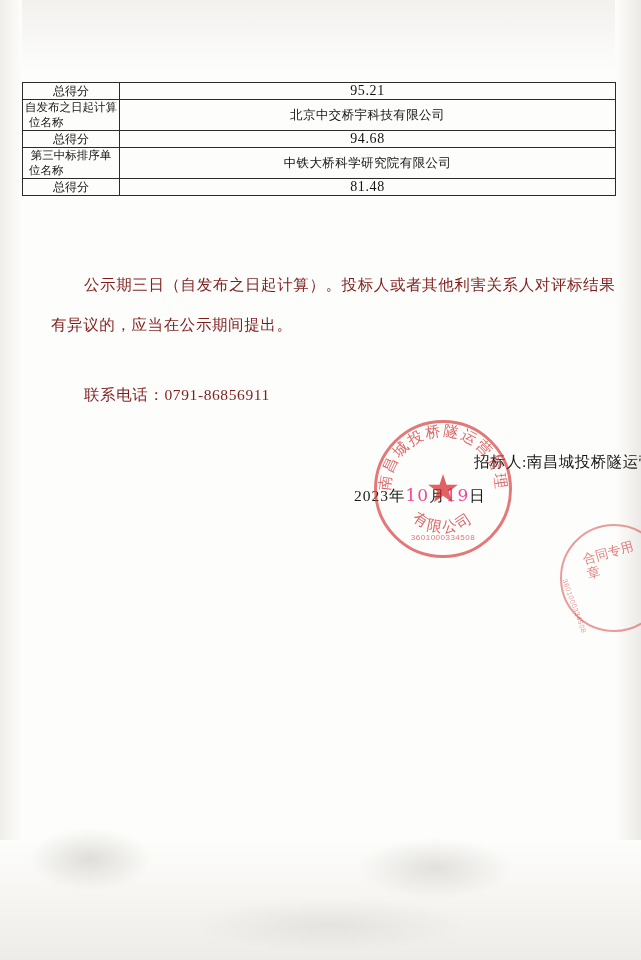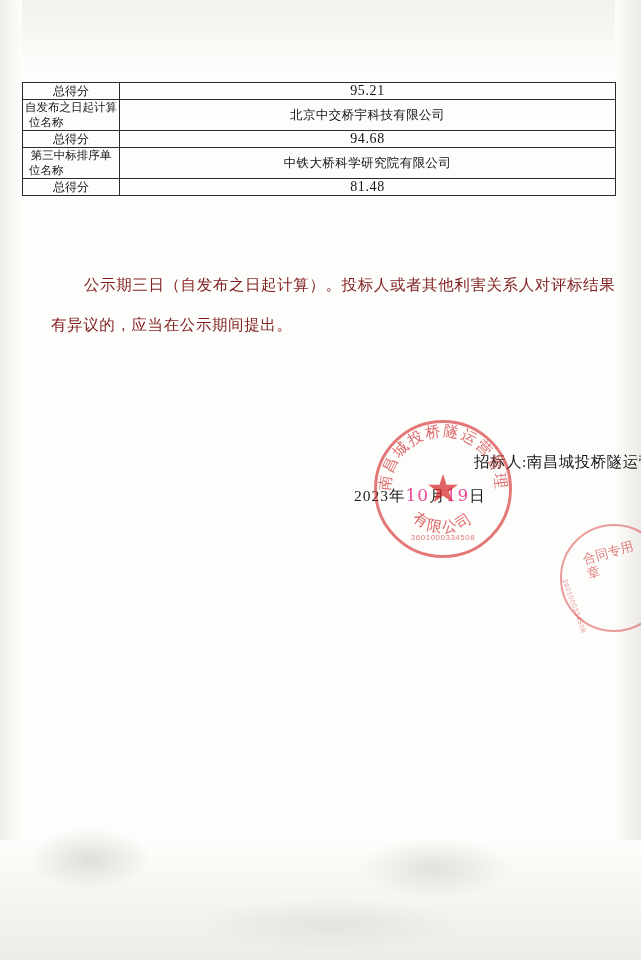--- a/index.html
+++ b/index.html
@@ -272,20 +272,21 @@
       </tr>
       <tr>
         <td class="label-cell center-label">总得分</td>
         <td class="value-cell score">81.48</td>
       </tr>
     </tbody>
   </table>
 
   <div class="para p1a">公示期三日（自发布之日起计算）。投标人或者其他利害关系人对评标结果</div>
   <div class="para p1b">有异议的，应当在公示期间提出。</div>
+  <div class="para" style="left:84px; top:384px;">联系电话：0791-86856911</div>
 
   <div class="signer">招标人:南昌城投桥隧运营管理有限公司</div>
 
   <div class="date-line">
     <span>2023</span><span>年</span><span class="hand-ink hand">10</span><span>月</span><span class="hand-ink hand">19</span><span>日</span>
   </div>
 
   <div class="seal-main">
     <div class="ring"></div>
     <svg class="arc-top" viewBox="0 0 138 138">

